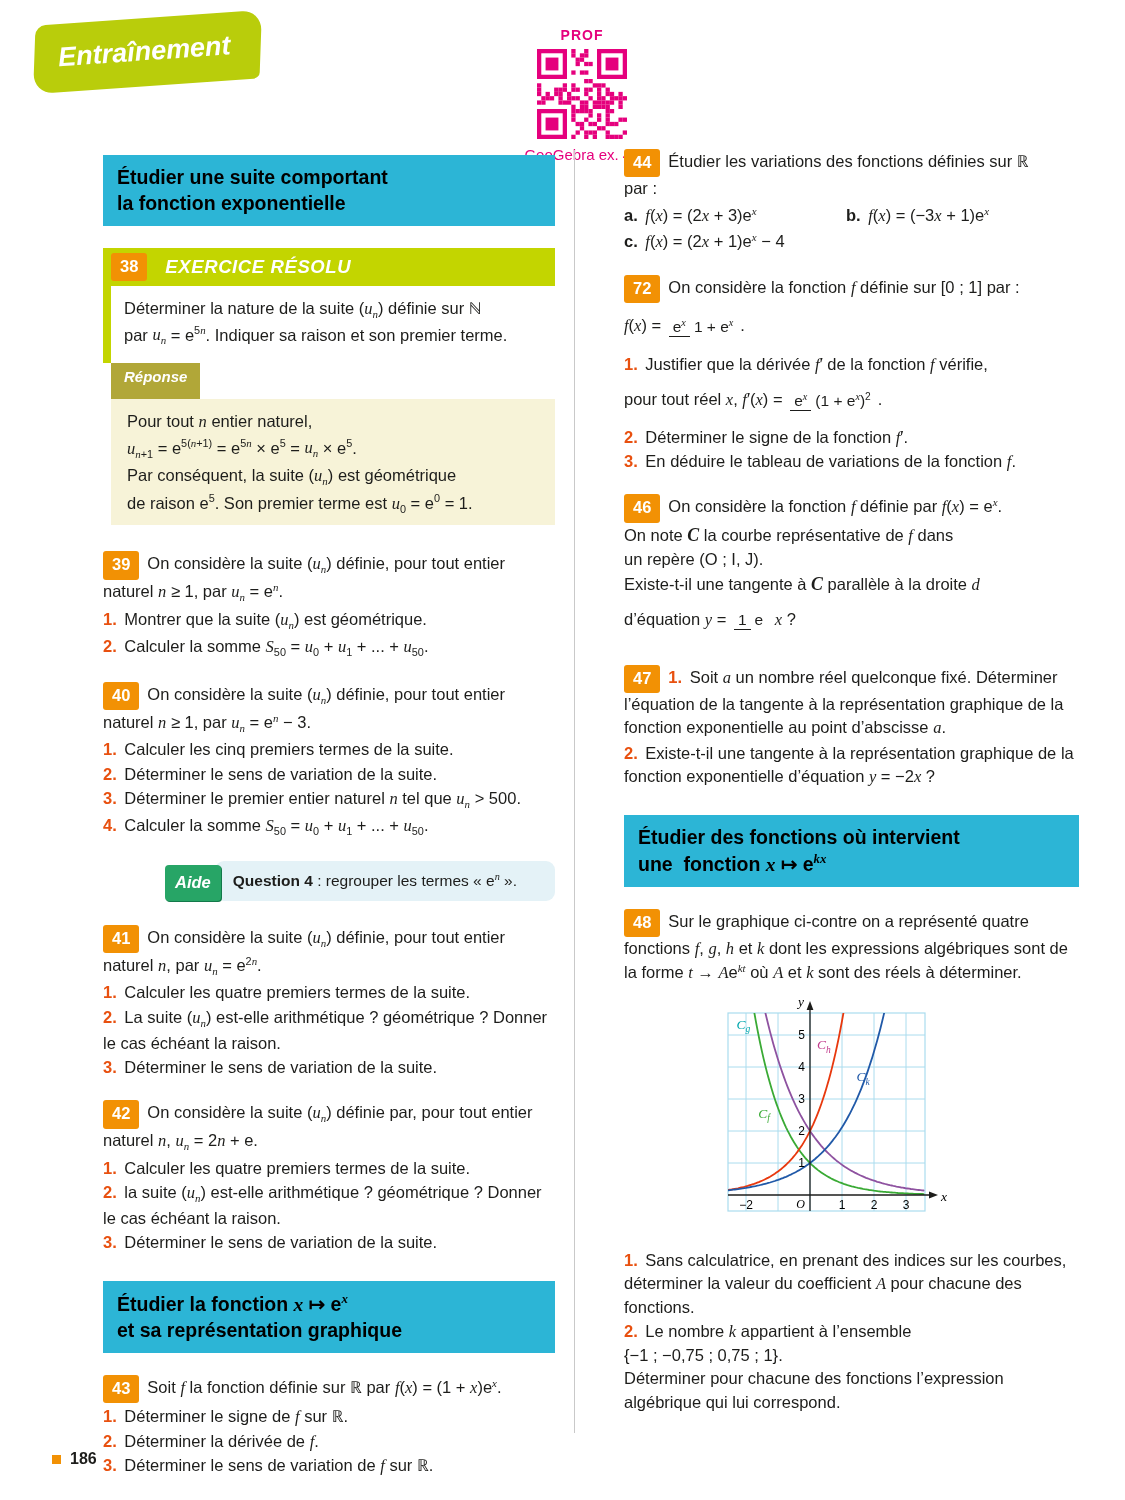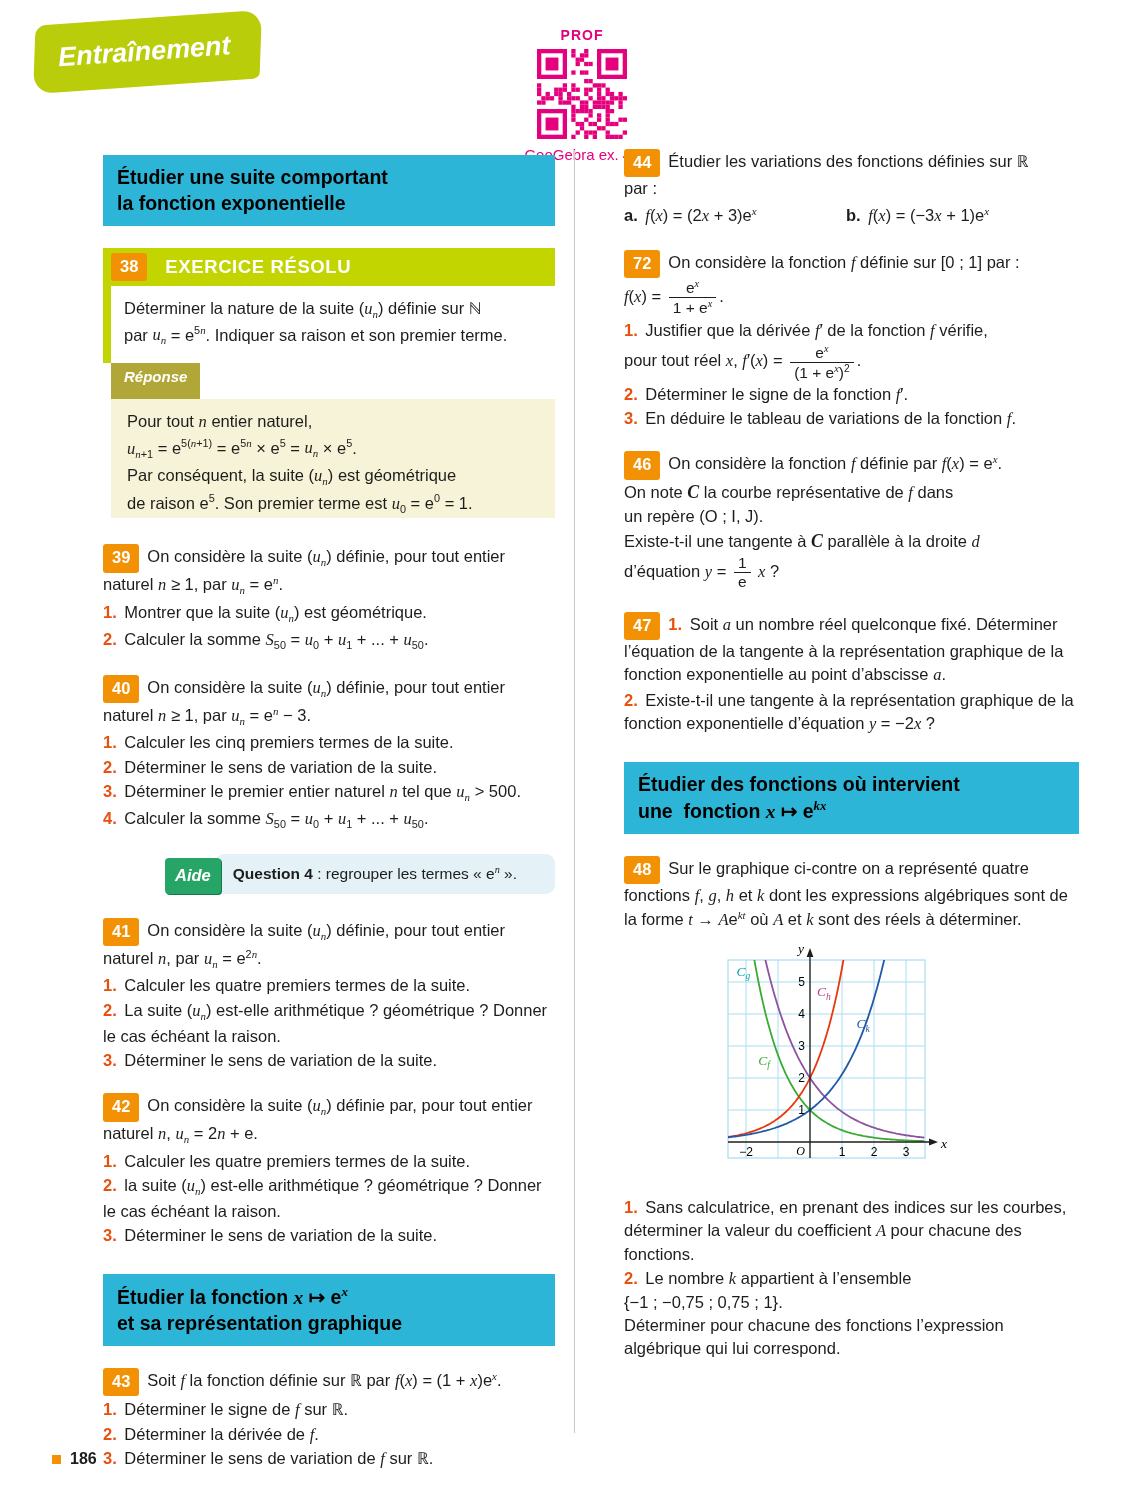--- a/index.html
+++ b/index.html
@@ -8,21 +8,21 @@
     --aidegreen:#27a566; --aidebg:#e4f2f7; --ink:#1d1d1b;
   }
   *{box-sizing:border-box;}
   html,body{margin:0;padding:0;}
   body{width:1125px;height:1500px;position:relative;background:#fff;color:var(--ink);
        font-family:"Liberation Sans",sans-serif;font-size:16.5px;line-height:1.42;overflow:hidden;}
   p{margin:1px 0;}
   i{font-family:"Liberation Serif",serif;font-style:italic;}
   sup{font-size:66%;} sub{font-size:66%;}
   .cal{font-family:"Liberation Serif",serif;font-style:italic;font-weight:bold;font-size:108%;}
-  .frac{display:inline-flex;flex-direction:column;vertical-align:middle;text-align:center;margin:0 3px;line-height:1.15;font-size:94%;justify-content:space-between;}
+  .frac{display:inline-flex;flex-direction:row;vertical-align:middle;text-align:center;margin:14px 3px;line-height:1.15;font-size:94%;justify-content:space-between;}
   .fr-n{border-bottom:1.3px solid var(--ink);padding:0 4px;}
   .fr-d{padding:0 4px;}
 
   .banner{position:absolute;left:34px;top:18px;background:var(--lime);color:#fff;
           font-style:italic;font-weight:bold;font-size:27px;padding:14px 30px 16px 24px;
           border-radius:10px 20px 6px 20px;transform:rotate(-4deg) skewX(-6deg);}
   .banner span{display:inline-block;transform:skewX(6deg);}
 
   .qr{position:absolute;left:523px;top:26px;width:118px;text-align:center;}
   .qr-label{color:var(--magenta);font-weight:bold;font-size:14px;margin-bottom:3px;letter-spacing:1px;}
@@ -42,25 +42,25 @@
   .badge{display:inline-block;background:var(--orange);color:#fff;font-weight:bold;font-size:16.5px;
          padding:2px 9px 3px;border-radius:3px;margin-right:8px;vertical-align:-1px;}
   .ex{margin-bottom:21px;}
   .intro{margin-bottom:2px;}
   .item{margin:1px 0;}
   .mk{color:var(--marker);font-weight:bold;margin-right:3px;}
   .mk.dark{color:var(--ink);}
 
   .resolu{margin-bottom:26px;}
   .res-head{background:var(--limebar);display:flex;align-items:center;padding:5px 8px;}
-  .res-title{color:#fff;font-weight:bold;font-size:18.5px;margin-left:10px;letter-spacing:.6px;}
+  .res-title{color:#fff;font-weight:bold;font-style:italic;font-size:18.5px;margin-left:10px;letter-spacing:.6px;}
   .res-body{border-left:8px solid var(--limebar);padding:11px 10px 14px 13px;}
   .rep-tab{display:inline-block;background:var(--olive);color:#fff;font-style:italic;font-weight:bold;
            font-size:15px;padding:3px 13px 12px;margin-left:8px;}
-  .answer{background:var(--cream);padding:10px 16px 1px;line-height:1.55;margin-left:8px;}
+  .answer{background:var(--cream);padding:10px 16px 8px;line-height:1.55;margin-left:8px;}
 
   .aide{display:flex;align-items:flex-end;margin:10px 0 24px 62px;}
   .aide-tag{background:var(--aidegreen);color:#fff;font-style:italic;font-weight:bold;font-size:16.5px;
             padding:6px 10px;border-radius:4px;position:relative;z-index:1;box-shadow:1px 1px 0 #13794a;}
   .aide-box{background:var(--aidebg);border-radius:9px;padding:9px 14px 9px 18px;margin-left:-6px;font-size:15.5px;flex:1;}
 
   .abc-row{display:flex;}
   .abc-row .half{width:222px;}
 
   .graph-wrap{margin:8px 0 12px 98px;}
@@ -280,20 +280,21 @@
   </div>
 
   <div class="col right">
 
     <section class="ex">
       <p class="intro"><span class="badge">44</span><span>Étudier les variations des fonctions définies sur ℝ<br>par :</span></p>
       <div class="abc-row">
         <p class="item half"><span class="mk dark">a.</span> <span><i>f</i>(<i>x</i>) = (2<i>x</i> + 3)e<sup><i>x</i></sup></span></p>
         <p class="item"><span class="mk dark">b.</span> <span><i>f</i>(<i>x</i>) = (−3<i>x</i> + 1)e<sup><i>x</i></sup></span></p>
       </div>
+      <p class="item"><span class="mk dark">c.</span> <span><i>f</i>(<i>x</i>) = (2<i>x</i> + 1)e<sup><i>x</i></sup> − 4</span></p>
     </section>
 
     <section class="ex">
       <p class="intro"><span class="badge">72</span><span>On considère la fonction <i>f</i> définie sur [0 ; 1] par :<br><i>f</i>(<i>x</i>) = <span class="frac">
               <span class="fr-n">e<sup><i>x</i></sup></span>
               <span class="fr-d">1 + e<sup><i>x</i></sup></span>
             </span>.</span></p>
       <div>
           <p class="item"><span class="mk">1.</span> <span>Justifier que la dérivée <i>f</i>′ de la fonction <i>f</i> vérifie,<br>pour tout réel <i>x</i>, <i>f</i>′(<i>x</i>) = <span class="frac">
                 <span class="fr-n">e<sup><i>x</i></sup></span>

